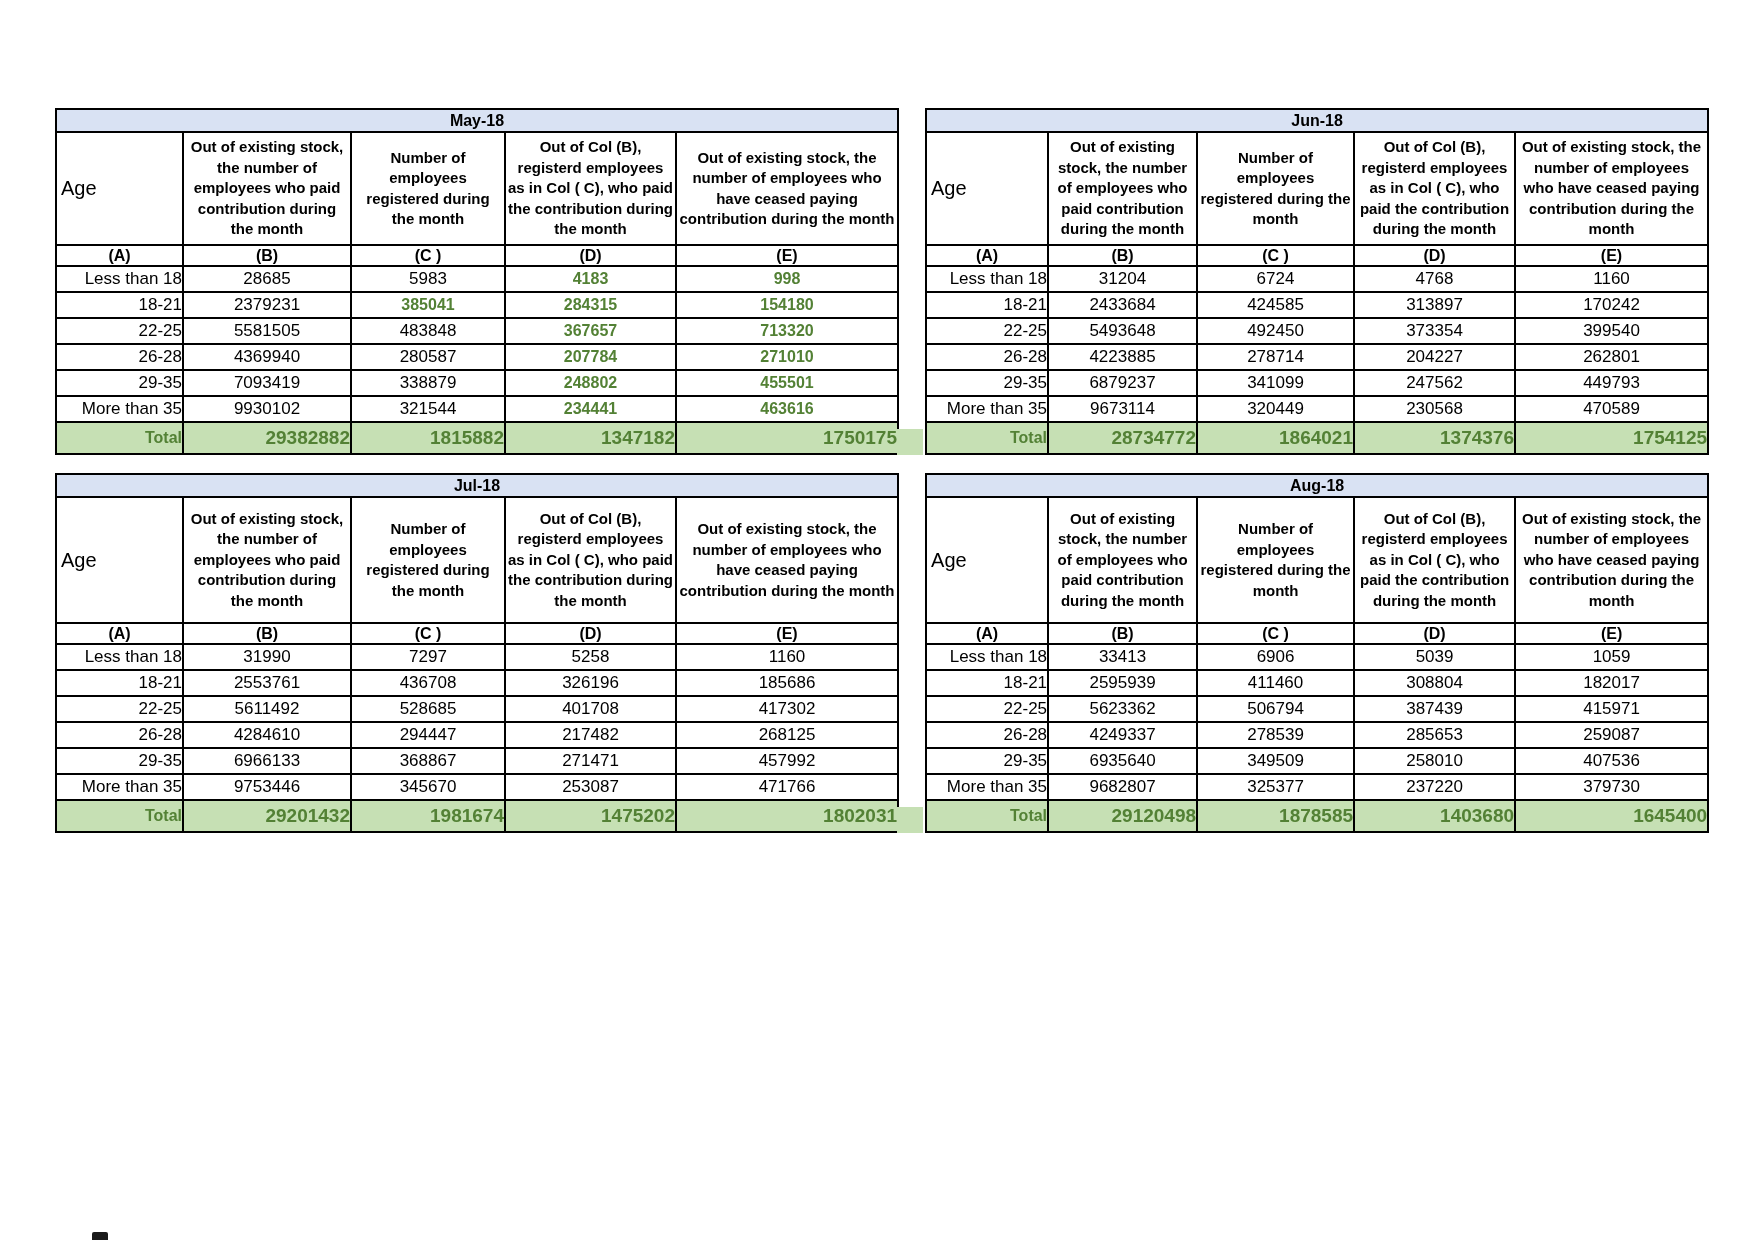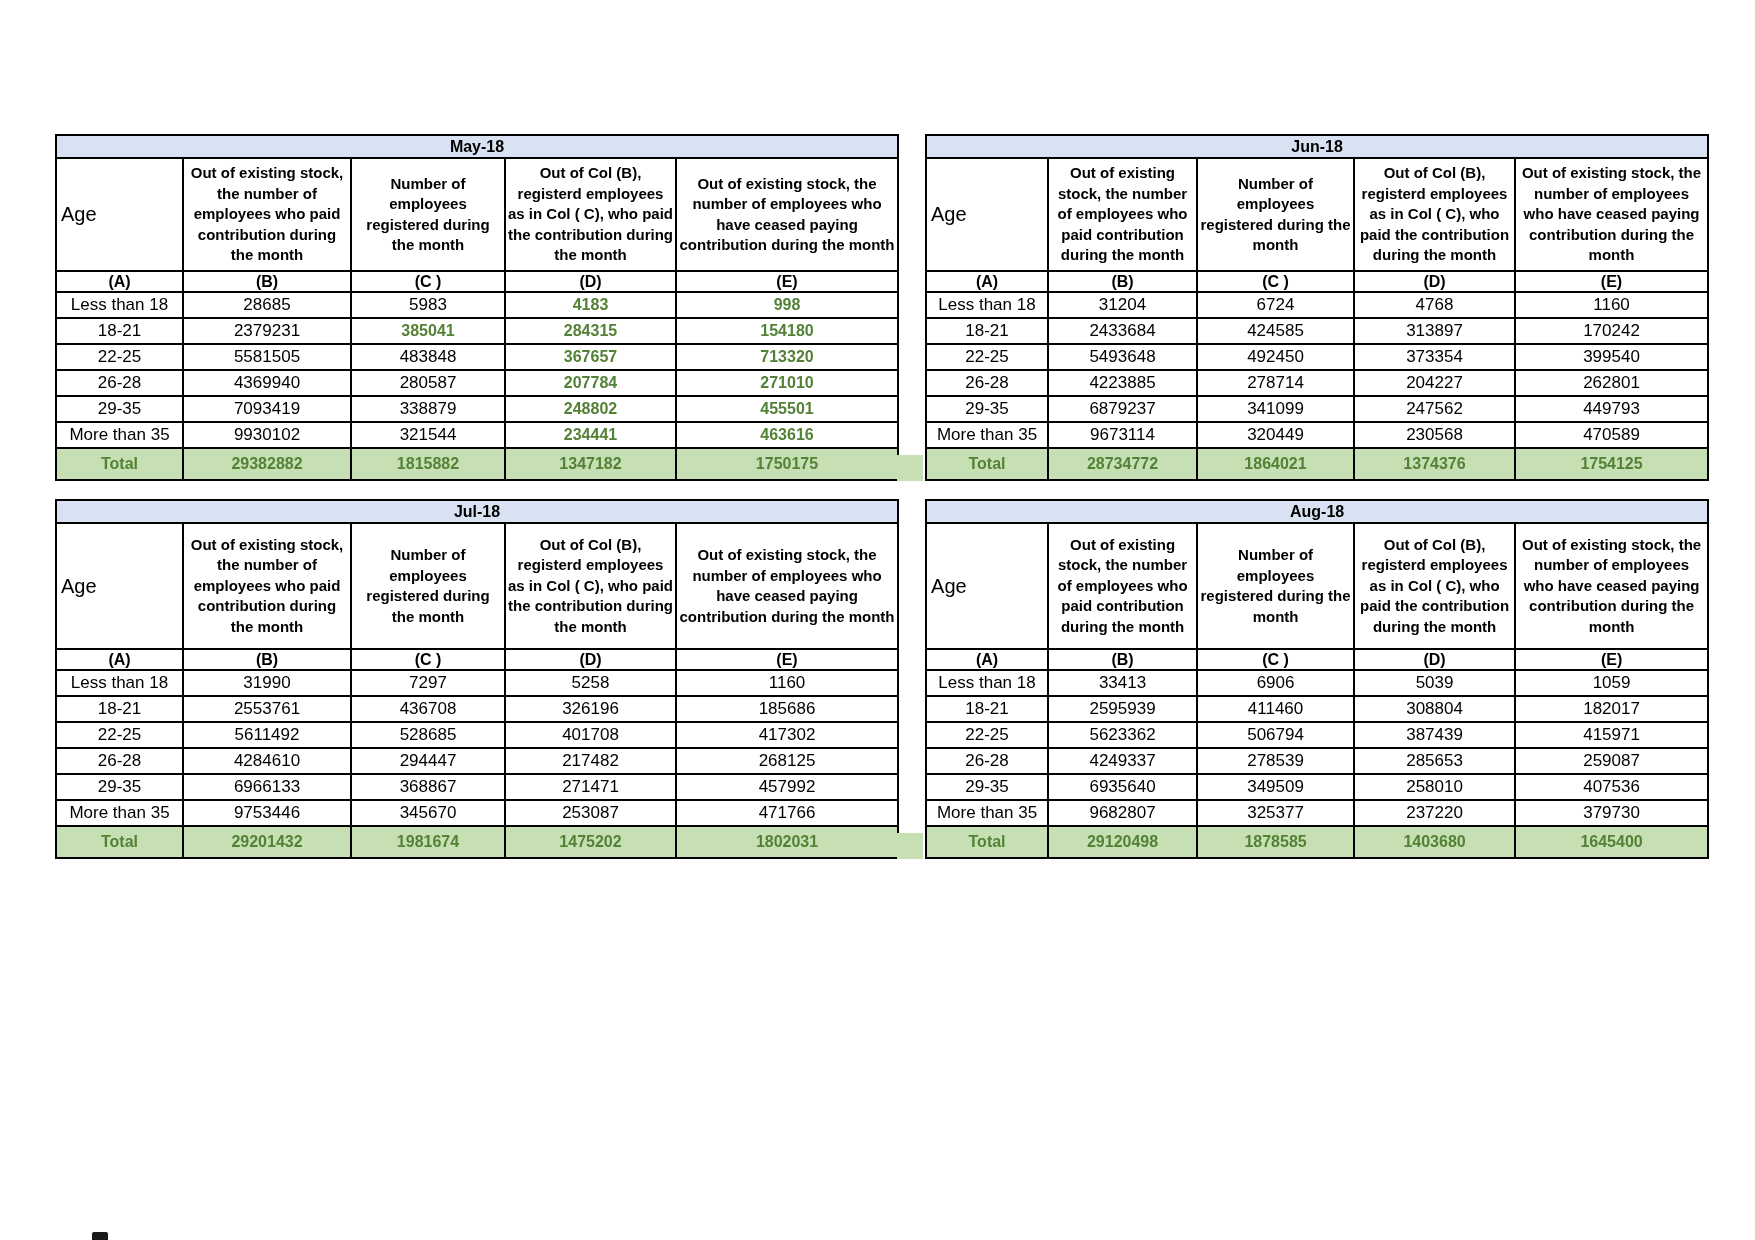--- a/index.html
+++ b/index.html
@@ -3,21 +3,21 @@
 <meta charset="utf-8">
 <style>
   * { box-sizing: border-box; margin: 0; padding: 0; }
   html, body { background: #ffffff; }
   body {
     width: 1755px; height: 1240px;
     font-family: "Liberation Sans", sans-serif;
     position: relative; overflow: hidden;
   }
   .canvas { position: absolute; left: 0; top: 0; width: 1755px; height: 1240px; background: #fff; }
-  .tables-wrap { position: absolute; left: 55px; top: 134px; }
+  .tables-wrap { position: absolute; left: 55px; top: 108px; }
   .trow { display: flex; gap: 26px; position: relative; }
   .trow + .trow { margin-top: 18px; }
 
   table.month-table { border-collapse: collapse; table-layout: fixed; background: #fff; }
   table.month-table.left  { width: 842px; }
   table.month-table.right { width: 782px; }
   .month-table th, .month-table td {
     border: 2px solid #000;
     overflow: hidden;
     white-space: normal;
@@ -30,26 +30,26 @@
     height: 113px; vertical-align: middle;
     font-weight: bold; font-size: 15px; line-height: 20.5px;
     text-align: center; padding: 0 2px;
   }
   .tall .header-row th { height: 126px; }
   .header-row th .hwrap { max-height: 111px; overflow: hidden; }
   .tall .header-row th .hwrap { max-height: 124px; }
   .header-row th.age-h { font-weight: normal; font-size: 20px; text-align: left; padding-left: 4px; }
   .label-row th { height: 21px; font-size: 16px; font-weight: bold; text-align: center; }
 
-  td.age-cell { height: 26px; font-size: 17px; text-align: center; padding-left: 0; }
+  td.age-cell { height: 26px; font-size: 17px; text-align: right; padding-left: 0; }
   td.num-cell { height: 26px; font-size: 17px; text-align: center; }
   td.num-cell.green { color: #538135; font-weight: bold; font-size: 16px; }
   tr.total-row td { background: #C6E0B4; color: #538135; font-weight: bold; height: 32px; }
   tr.total-row td.age-cell { font-size: 16px; }
-  tr.total-row td.num-cell { font-size: 16px; }
+  tr.total-row td.num-cell { font-size: 19px; text-align: right; }
 
   .gap-connector {
     position: absolute; left: 842px; width: 26px; height: 26px; bottom: 0;
     background: #C6E0B4;
   }
   .edge-artifact {
     position: absolute; left: 92px; top: 1232px; width: 16px; height: 8px;
     background: #1a1a1a; border-radius: 2px 2px 0 0;
   }
 </style>

